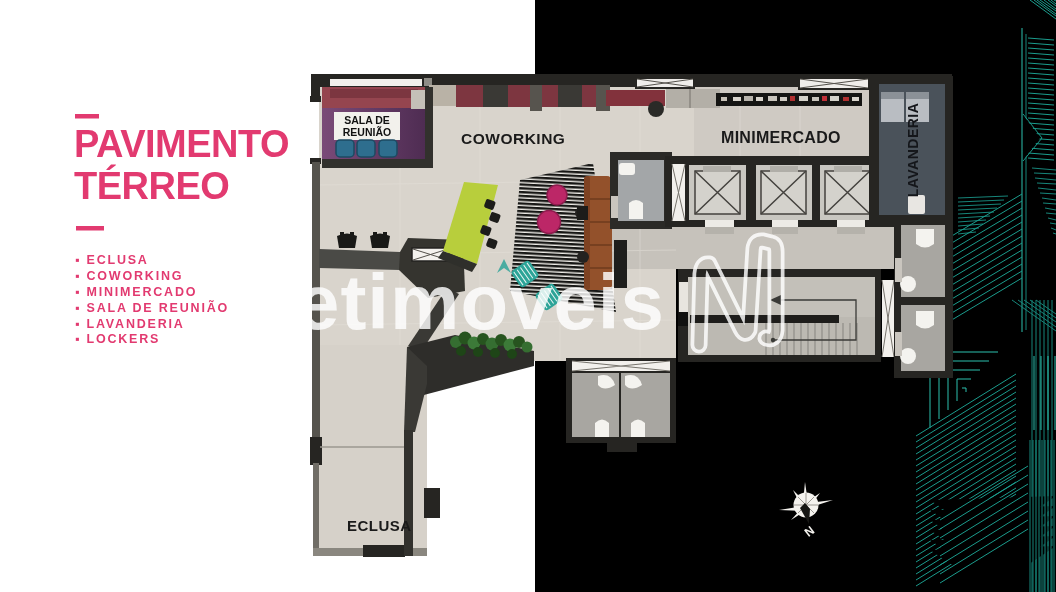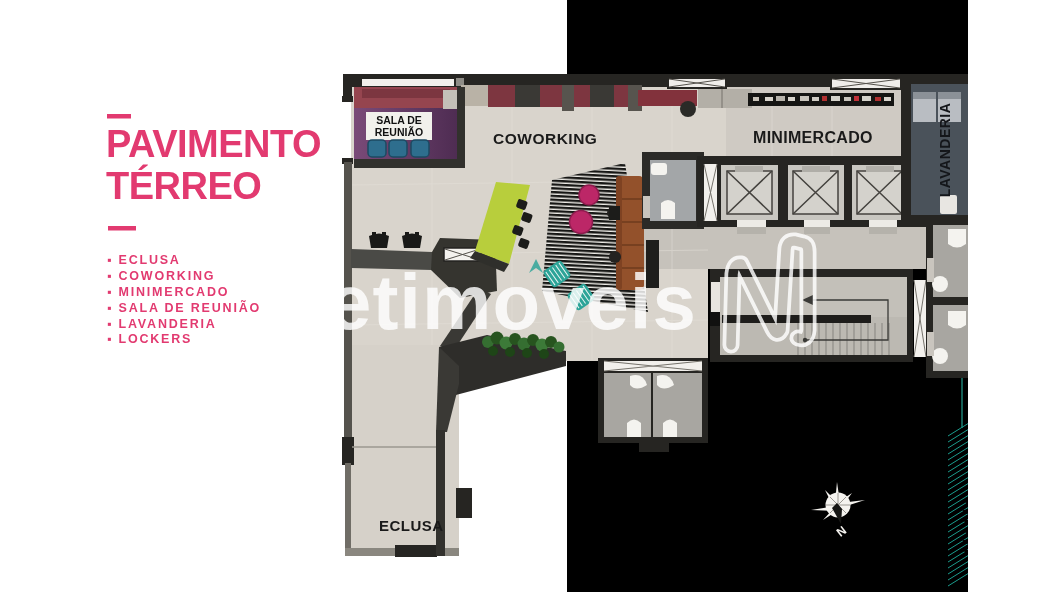--- a/index.html
+++ b/index.html
@@ -1,16 +1,16 @@
 <!DOCTYPE html>
 <html><head>
 <meta charset="utf-8">
 <style>
   html,body{margin:0;padding:0;background:#fff;}
-  #stage{position:relative;width:936px;height:592px;overflow:hidden;font-family:"Liberation Sans",sans-serif;padding-left:32px;}
+  #stage{position:relative;width:1056px;height:592px;overflow:hidden;font-family:"Liberation Sans",sans-serif;}
   svg text{font-family:"Liberation Sans",sans-serif;}
 </style>
 </head>
 <body>
 <div id="stage">
 <svg width="1056" height="592" viewBox="0 0 1056 592">
 <defs>
 
   <pattern id="rug" width="4" height="3.8" patternTransform="rotate(3)" patternUnits="userSpaceOnUse">
     <rect width="4" height="3.8" fill="#efede8"></rect>

